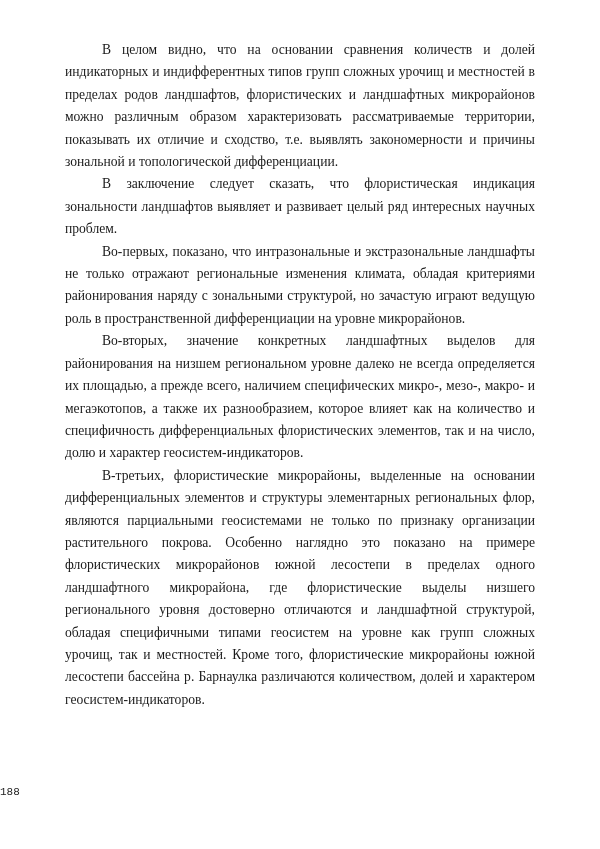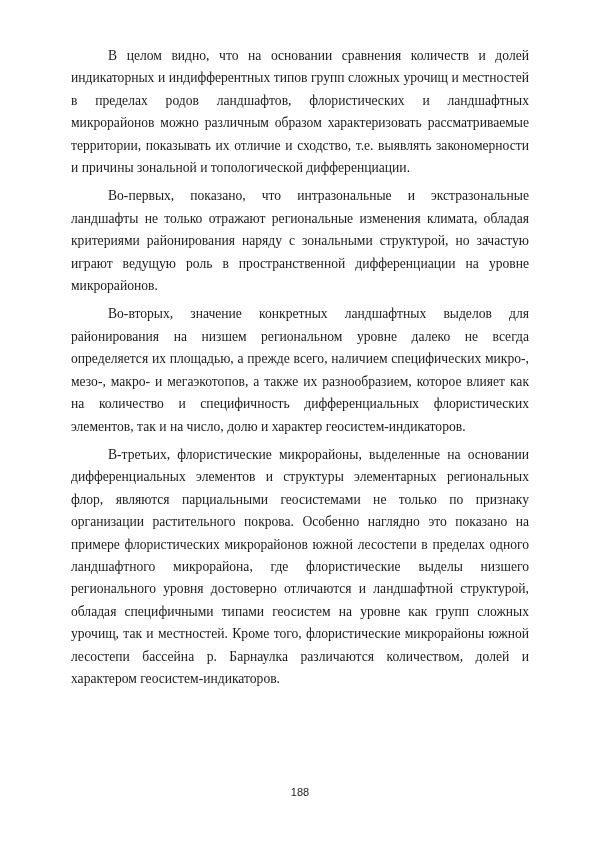--- a/index.html
+++ b/index.html
@@ -8,39 +8,39 @@
     position: absolute;
     left: 65px;
     top: 39px;
     width: 470px;
     font-family: "Liberation Serif", "DejaVu Serif", serif;
     font-size: 13.6px;
     line-height: 22.4px;
     color: #1a1a1a;
   }
   .para {
-    margin: 6px;
+    margin: 0;
     text-indent: 37px;
     text-align: justify;
     hyphens: none;
   }
   .page-number {
     position: absolute;
     left: 0;
     width: 600px;
     top: 786px;
-    text-align: center;
-    font-family: Liberation Sans, sans-serif;
+    font-family: Liberation Mono, monospace;
     font-size: 11px;
     color: #222;
   }
 </style>
 </head>
 <body>
 
 <div class="page">
   <p class="para">В целом видно, что на основании сравнения количеств и долей индикаторных и индифферентных типов групп сложных урочищ и местностей в пределах родов ландшафтов, флористических и ландшафтных микрорайонов можно различным образом характеризовать рассматриваемые территории, показывать их отличие и сходство, т.е. выявлять закономерности и причины зональной и топологической дифференциации.</p>
+  <p class="para">В заключение следует сказать, что флористическая индикация зональности ландшафтов выявляет и развивает целый ряд интересных научных проблем.</p>
   <p class="para">Во-первых, показано, что интразональные и экстразональные ландшафты не только отражают региональные изменения климата, обладая критериями районирования наряду с зональными структурой, но зачастую играют ведущую роль в пространственной дифференциации на уровне микрорайонов.</p>
   <p class="para">Во-вторых, значение конкретных ландшафтных выделов для районирования на низшем региональном уровне далеко не всегда определяется их площадью, а прежде всего, наличием специфических микро-, мезо-, макро- и мегаэкотопов, а также их разнообразием, которое влияет как на количество и специфичность дифференциальных флористических элементов, так и на число, долю и характер геосистем-индикаторов.</p>
   <p class="para">В-третьих, флористические микрорайоны, выделенные на основании дифференциальных элементов и структуры элементарных региональных флор, являются парциальными геосистемами не только по признаку организации растительного покрова. Особенно наглядно это показано на примере флористических микрорайонов южной лесостепи в пределах одного ландшафтного микрорайона, где флористические выделы низшего регионального уровня достоверно отличаются и ландшафтной структурой, обладая специфичными типами геосистем на уровне как групп сложных урочищ, так и местностей. Кроме того, флористические микрорайоны южной лесостепи бассейна р. Барнаулка различаются количеством, долей и характером геосистем-индикаторов.</p>
 </div>
 
 <div class="page-number">188</div>
 
 </body></html>

